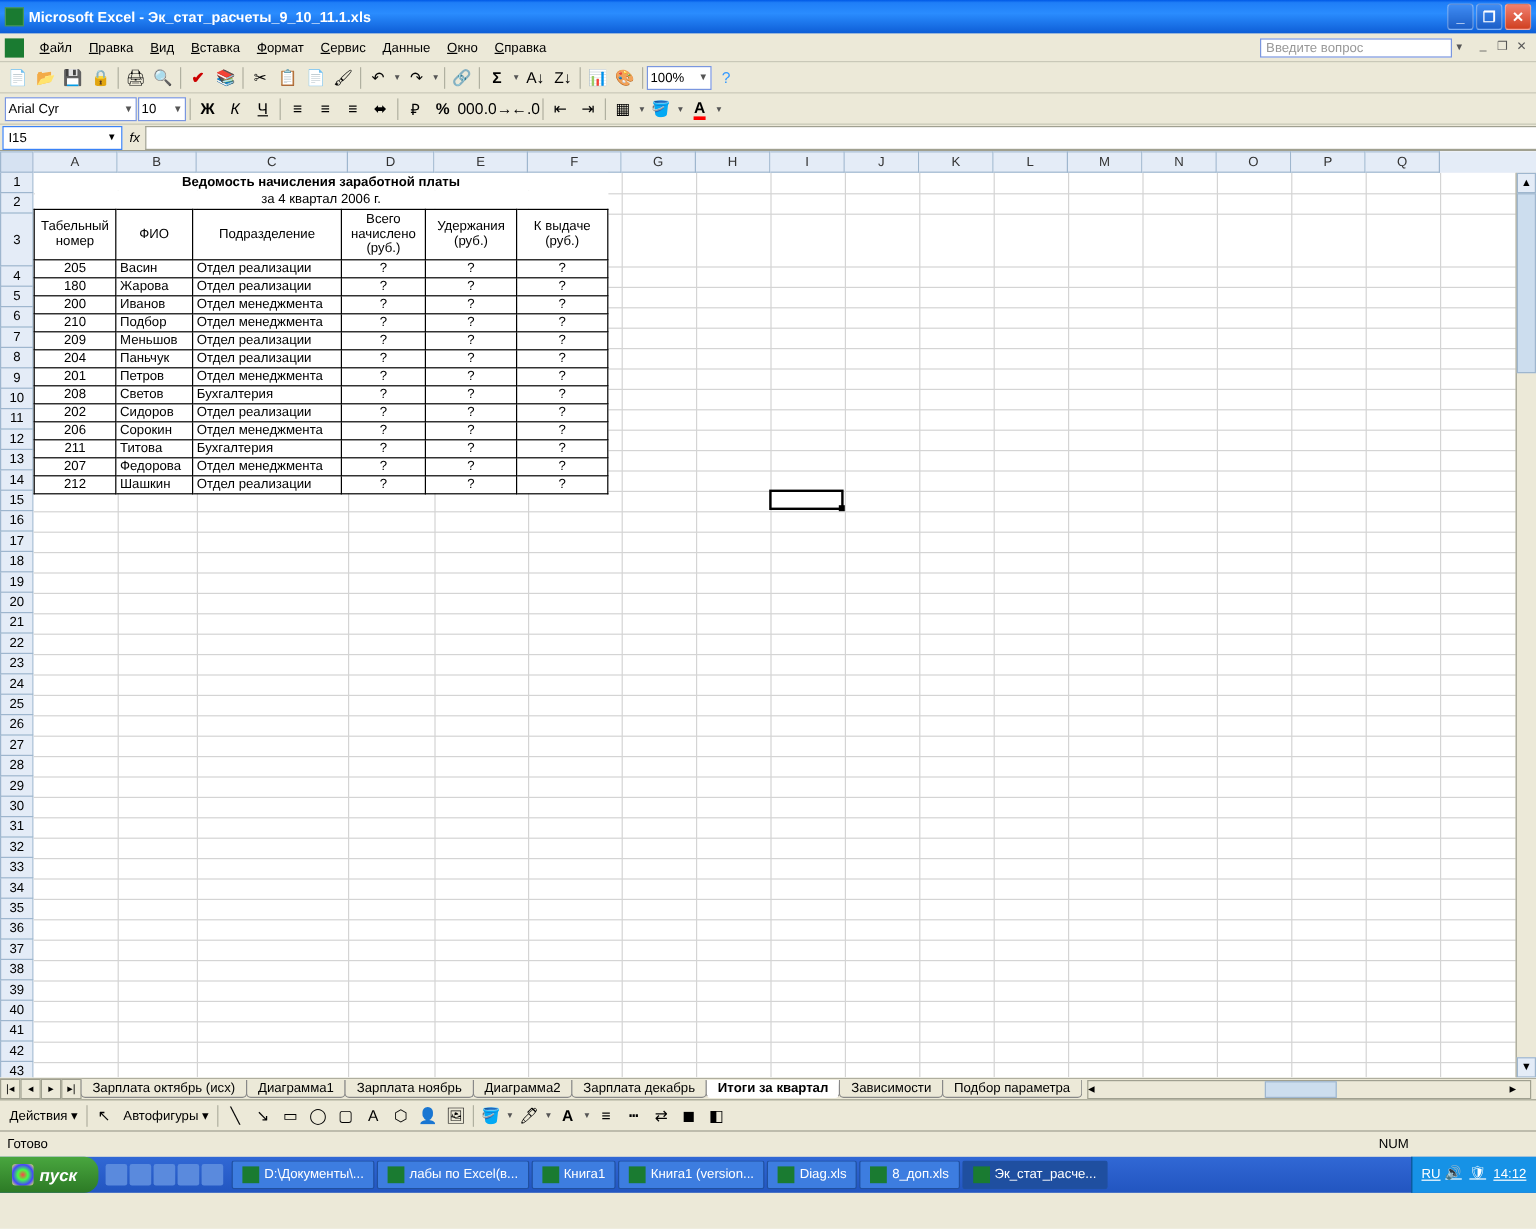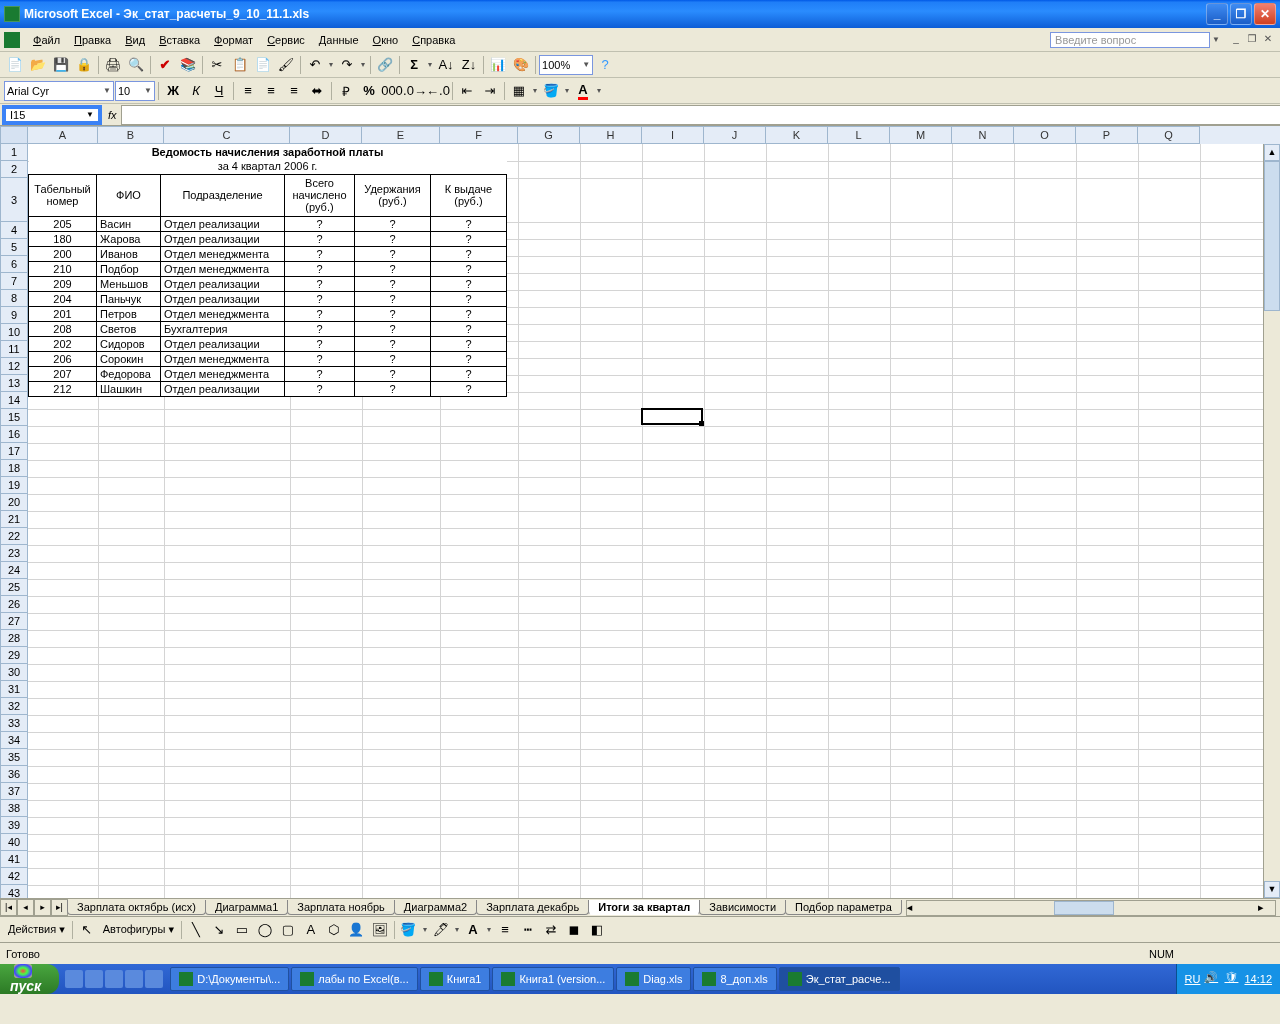--- a/index.html
+++ b/index.html
@@ -26,21 +26,21 @@
 
 .toolbar { height: 26px; background:#ece9d8; display:flex; align-items:center; padding:0 4px; border-bottom:1px solid #c0c0b0; gap:1px; }
 .tbtn { width:22px; height:22px; display:flex; align-items:center; justify-content:center; border:1px solid transparent; font-size:13px; }
 .tsep { width:1px; height:18px; background:#b0b0a0; margin:0 2px;}
 .tcombo { height:20px; border:1px solid #7a96df; background:white; font-size:11px; padding:0 2px; display:flex; align-items:center; }
 .tcombo .arr { margin-left:auto; font-size:8px; color:#555;}
 .darrow { font-size:8px; color:#555; padding:0 2px; }
 
 
 .fbar { height:22px; background:#ece9d8; display:flex; align-items:center; border-bottom:1px solid #a0a090; }
-.namebox { width:100px; height:20px;border:4px solid #3b82f6; background:white; margin:0 2px; display:flex; align-items:center; padding:0 4px;}
+.namebox { width:100px; height:20px;border:1px solid #3b82f6; background:white; margin:0 2px; display:flex; align-items:center; padding:0 4px;}
 .namebox .arr { margin-left:auto; font-size:8px; }
 .fxi { margin:0 4px; font-style:italic; }
 .finput { flex:1; height:20px; border:1px solid #a0a090; border-right:none; background:white;}
 
 
 .gridwrap { position:relative; height: 772px; background:white; overflow:hidden; display:flex; flex-direction:column;}
 .colhdr { display:flex; height:18px; background:#e4ecf7; }
 .cornercell { width:28px; height:18px; background:#d6e2f2; border:1px solid #9eb6ce; }
 .ch { height:18px; border:1px solid #9eb6ce; border-left:none; display:flex; align-items:center; justify-content:center; color:#333; background:#e4ecf7; font-size:11px;}
 .gridbody { display:flex; flex:1; overflow:hidden;}
@@ -75,21 +75,21 @@
 
 
 .drawbar { height:26px; background:#ece9d8; display:flex; align-items:center; padding:0 4px; border-top:1px solid #a0a090; gap:1px;}
 
 
 .statusbar { height:22px; background:#ece9d8; border-top:1px solid #a0a090; display:flex; align-items:center; padding:0 6px; font-size:11px;}
 .statusbar .numc { margin-left:auto; margin-right:100px;padding-left:36px;}
 
 
 .taskbar { height:30px; background:linear-gradient(#3168d5,#2255c0); display:flex; align-items:center; color:white; font-size:11px;}
-.startbtn { height:30px; padding:0 18px 0 10px; background:linear-gradient(#49a63f,#2c7a25); border-radius:0 12px 12px 0; display:flex; align-items:center; font-weight:bold; font-style:italic; font-size:14px;flex-direction:column;}
+.startbtn { height:30px; padding:0 18px 0 10px; background:linear-gradient(#49a63f,#2c7a25); border-radius:0 12px 12px 0; display:flex; align-items:center; font-weight:bold; font-style:italic; font-size:14px;}
 .qlaunch { display:flex; gap:2px; padding:0 6px; }
 .qlaunch .qi { width:18px; height:18px; background:#5a8add; border-radius:2px;}
 .tbtn2 { height:24px; padding:0 8px; background:#3d7de0; border:1px solid #2050a0; margin:0 1px; display:flex; align-items:center; border-radius:2px; max-width:135px; overflow:hidden; white-space:nowrap;}
 .tbtn2.active { background:#1f4fa0;}
 .systray { margin-left:auto; background:#1692e6; height:30px; display:flex; align-items:center; padding:0 8px; gap:4px; border-left:1px solid #0a5090;text-decoration:underline;}
 .systray .ti { width:16px; height:16px; }
 </style>
 </head>
 <body>
 
@@ -432,20 +432,28 @@
             </tr>
             <tr>
               <td style="width:68px" class="c">206</td>
               <td style="width:64px" class="">Сорокин</td>
               <td style="width:124px" class="">Отдел менеджмента</td>
               <td style="width:70px" class="c">?</td>
               <td style="width:76px" class="c">?</td>
               <td style="width:76px" class="c">?</td>
             </tr>
             <tr>
+              <td style="width:68px" class="c">211</td>
+              <td style="width:64px" class="">Титова</td>
+              <td style="width:124px" class="">Бухгалтерия</td>
+              <td style="width:70px" class="c">?</td>
+              <td style="width:76px" class="c">?</td>
+              <td style="width:76px" class="c">?</td>
+            </tr>
+            <tr>
               <td style="width:68px" class="c">207</td>
               <td style="width:64px" class="">Федорова</td>
               <td style="width:124px" class="">Отдел менеджмента</td>
               <td style="width:70px" class="c">?</td>
               <td style="width:76px" class="c">?</td>
               <td style="width:76px" class="c">?</td>
             </tr>
             <tr>
               <td style="width:68px" class="c">212</td>
               <td style="width:64px" class="">Шашкин</td>

